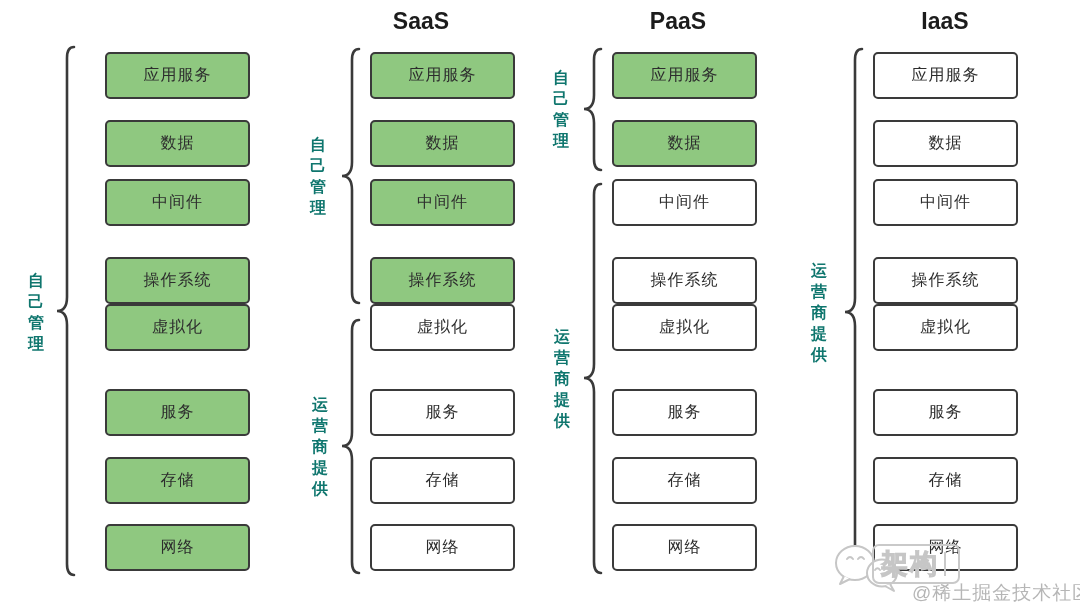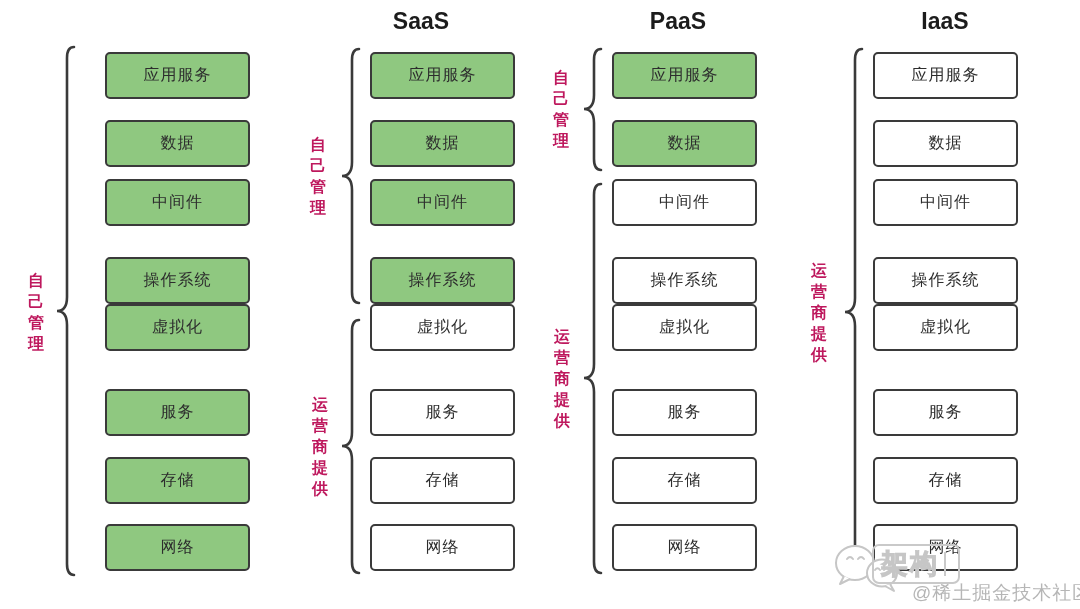--- a/index.html
+++ b/index.html
@@ -19,21 +19,21 @@
     display:flex;align-items:center;justify-content:center;
     font-size:16px;color:#2d2d2d;letter-spacing:1px;
   }
   .box.managed{background:#8FC880;}
   .c1{left:105px}.c2{left:370px}.c3{left:612px}.c4{left:873px}
   .r1{top:52px}.r2{top:120px}.r3{top:179px}.r4{top:257px}
   .r5{top:304px}.r6{top:389px}.r7{top:457px}.r8{top:524px}
   .brace{position:absolute;}
   .vlabel{
     position:absolute;width:20px;text-align:center;
-    font-size:16px;font-weight:bold;line-height:21px;color:#be185d;
+    font-size:16px;font-weight:bold;line-height:21px;color:#0f766e;
     word-break:break-all;
   }
   .watermark{position:absolute;left:826px;top:536px;width:254px;height:73px;}
   .wm-icon{position:absolute;left:4px;top:4px;}
   .wm-brand{
     position:absolute;left:46px;top:8px;
     border:2px solid #c9c9c9;border-radius:7px;
     padding:0 7px;display:flex;align-items:center;
     font-size:27px;font-weight:bold;letter-spacing:2px;
     color:#efefef;-webkit-text-stroke:1.2px #c6c6c6;

